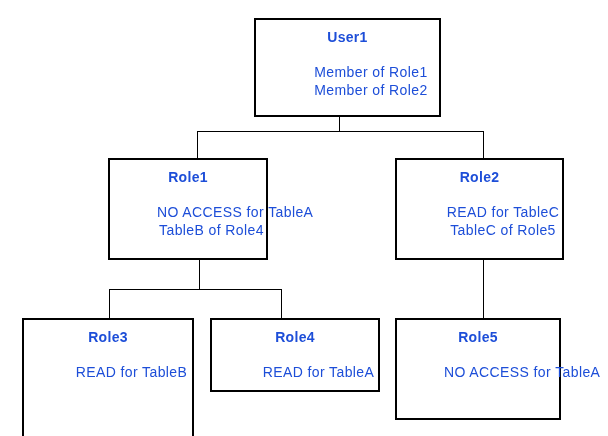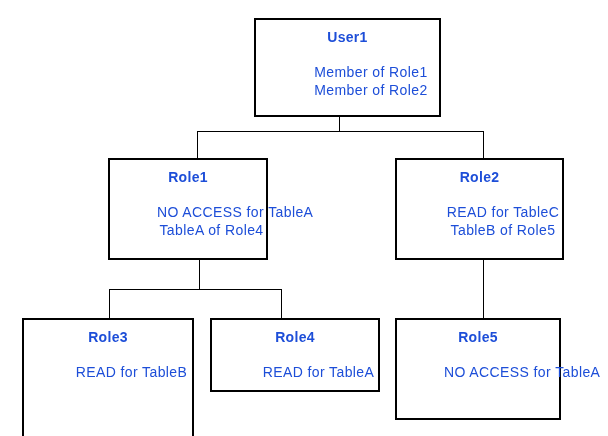--- a/index.html
+++ b/index.html
@@ -67,29 +67,29 @@
     <div class="node-body">
       <div>Member of Role1</div>
       <div>Member of Role2</div>
     </div>
   </div>
 
   <div class="node" style="left:108px; top:158px; width:160px; height:102px;">
     <div class="node-title">Role1</div>
     <div class="node-body">
       <div>NO ACCESS for TableA</div>
-      <div>TableA of Role4</div>
+      <div>TableB of Role4</div>
     </div>
   </div>
 
   <div class="node" style="left:395px; top:158px; width:169px; height:102px;">
     <div class="node-title">Role2</div>
     <div class="node-body">
       <div>READ for TableC</div>
-      <div>TableB of Role5</div>
+      <div>TableC of Role5</div>
     </div>
   </div>
 
   <div class="node" style="left:22px; top:318px; width:172px; height:130px;">
     <div class="node-title">Role3</div>
     <div class="node-body">
       <div>READ for TableB</div>
     </div>
   </div>
 

